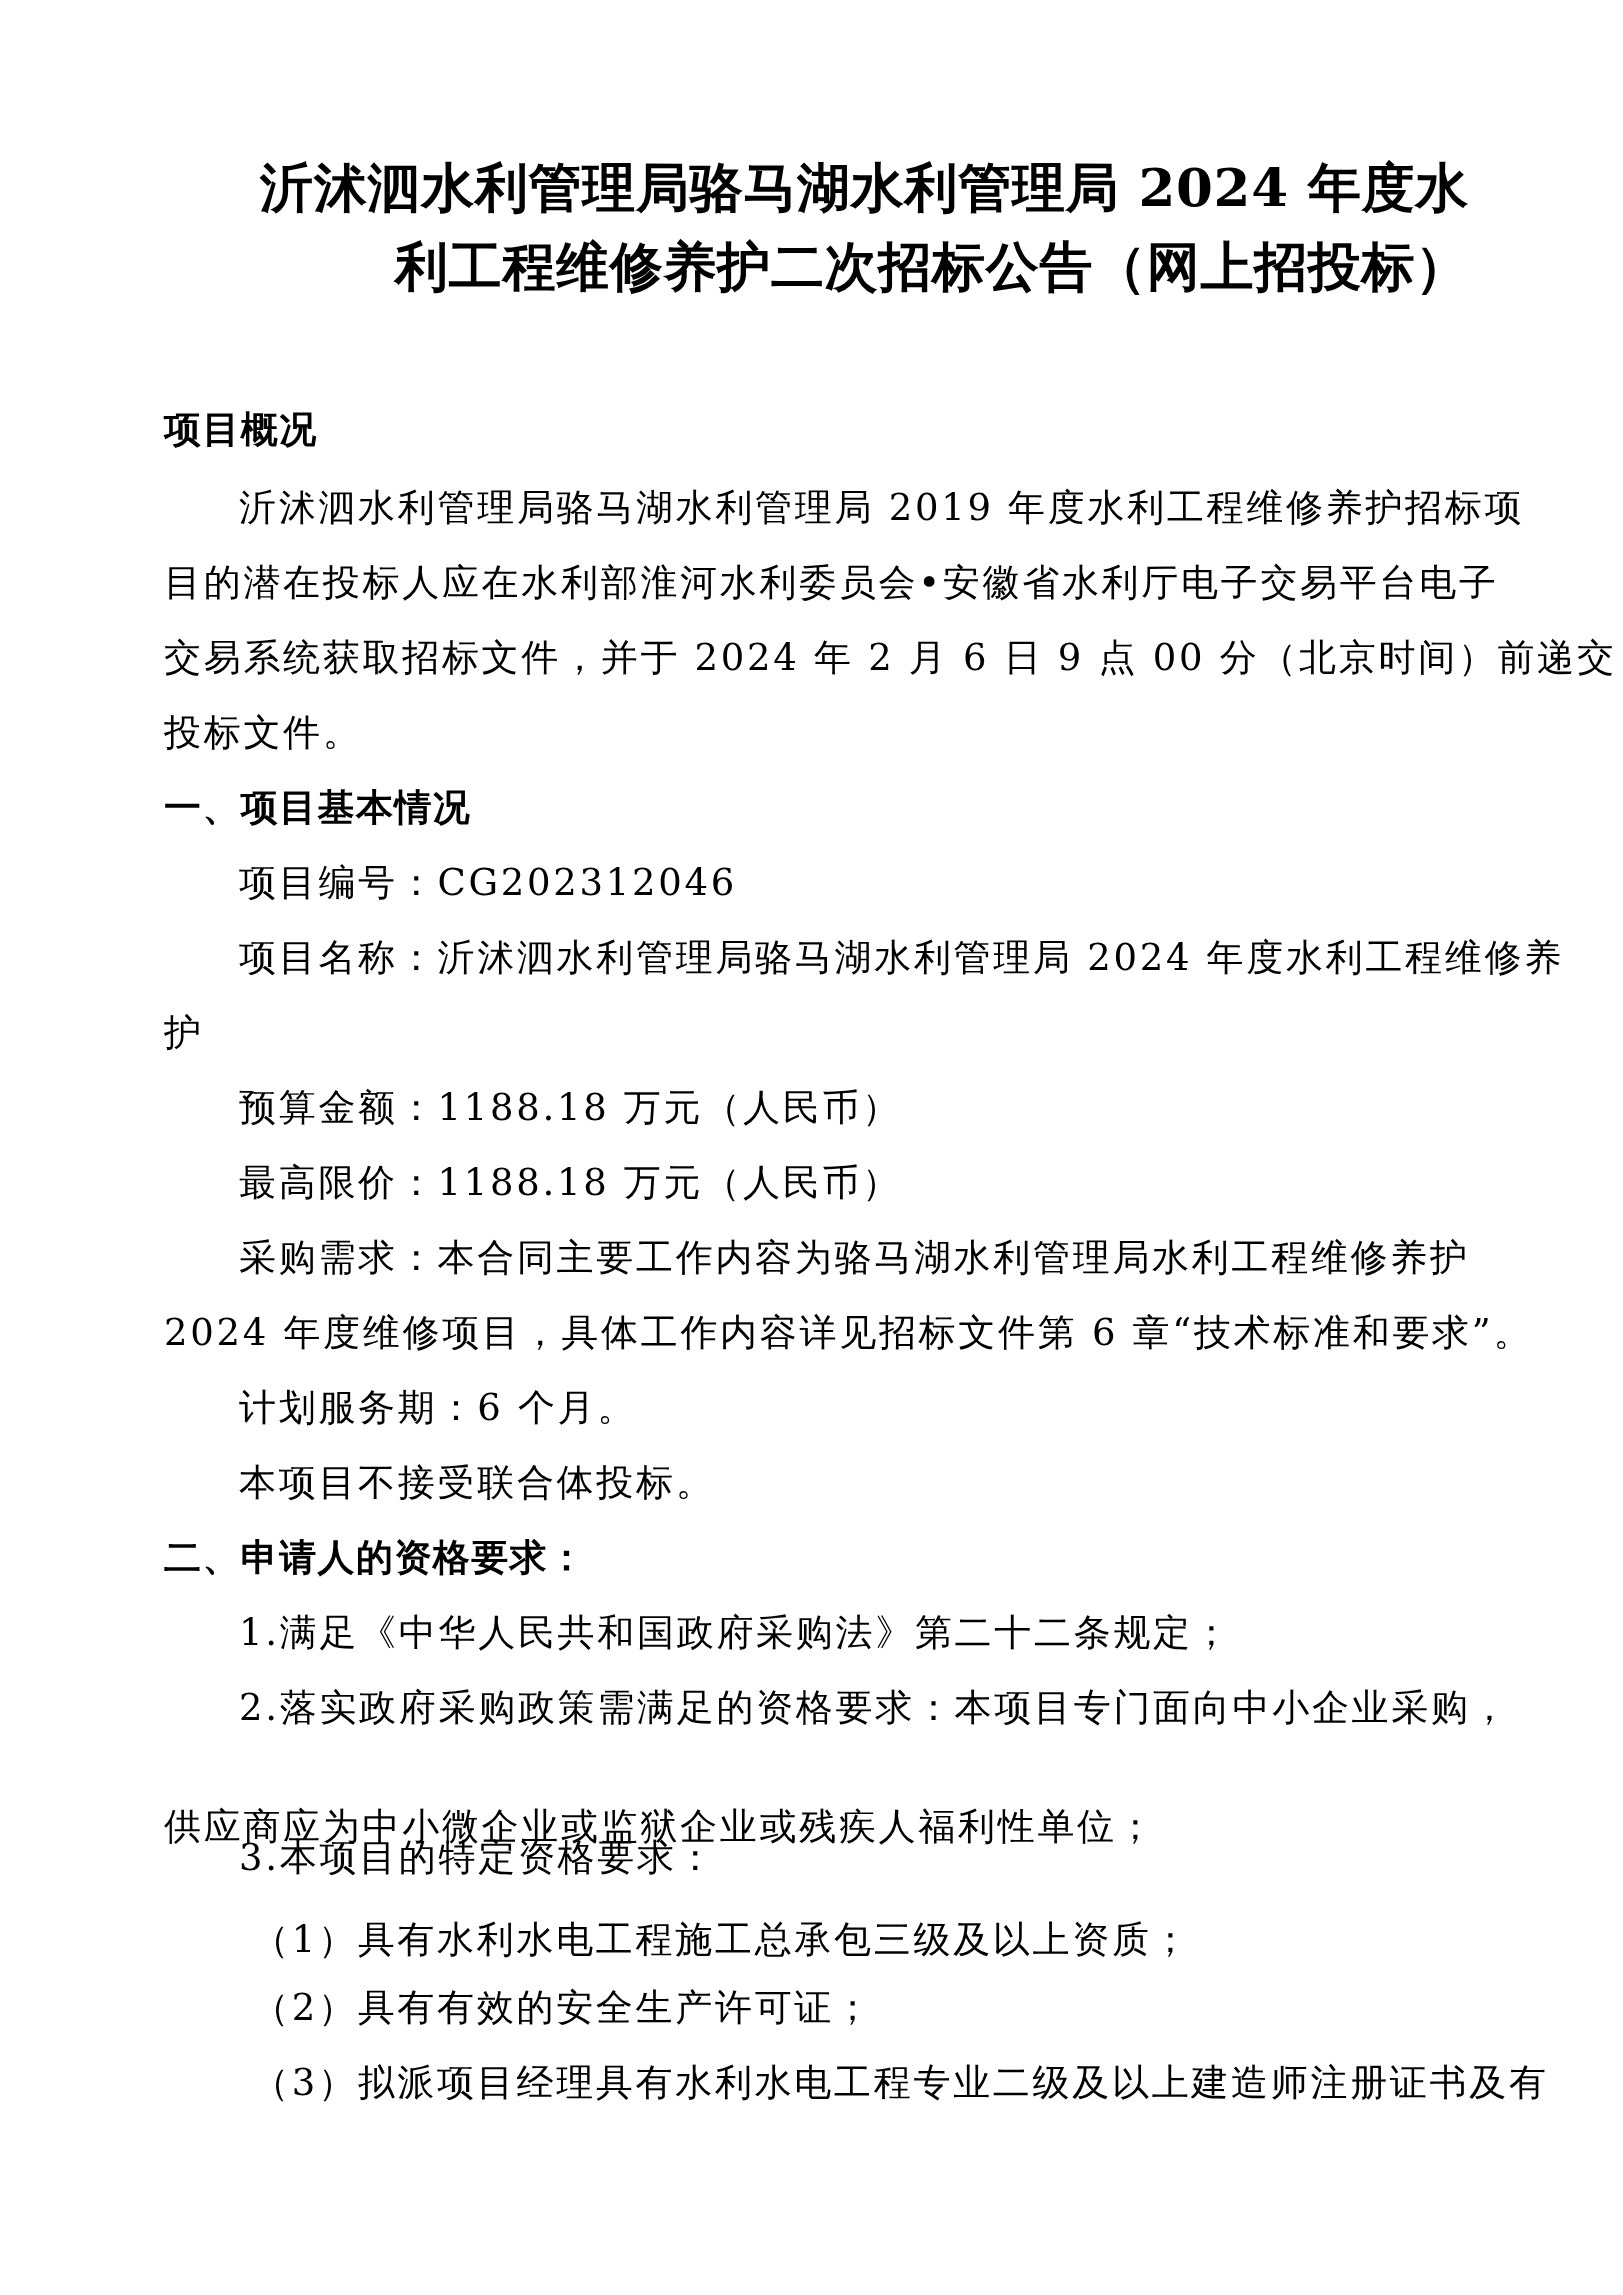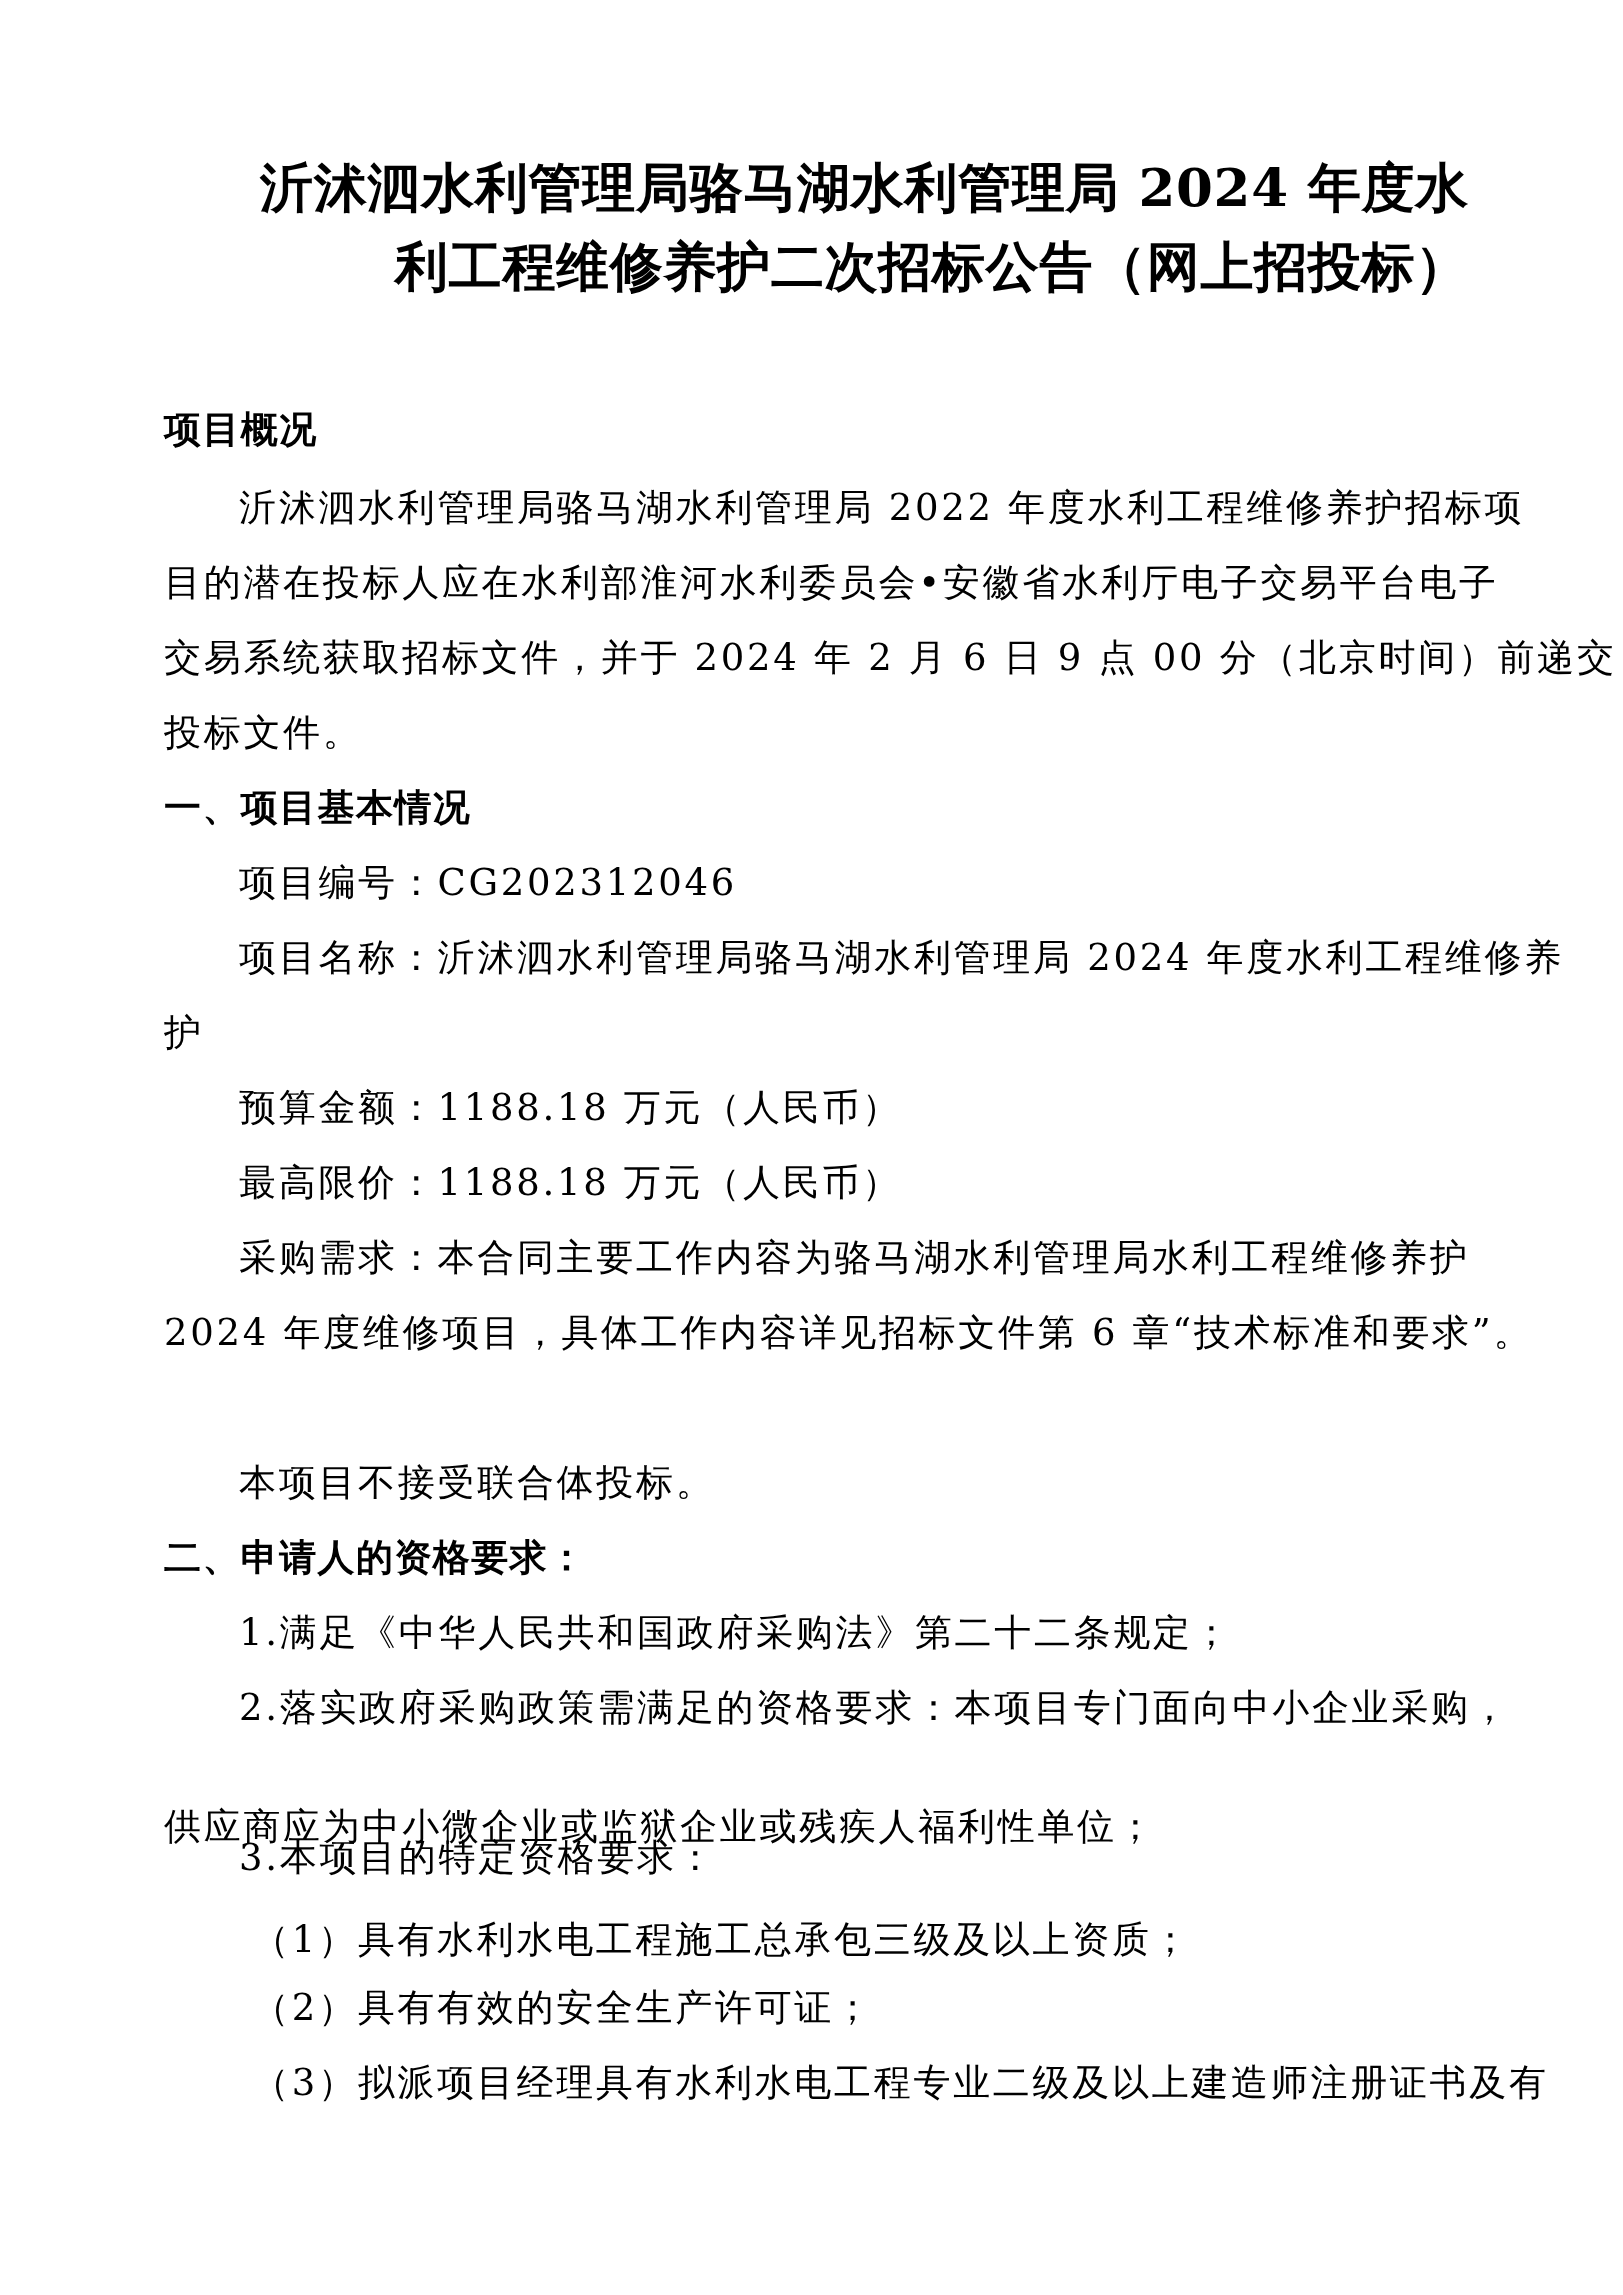--- a/index.html
+++ b/index.html
@@ -23,33 +23,34 @@
 </style>
 </head>
 <body>
 
 <div class="page">
 
   <div class="title" style="top:149px;">沂沭泗水利管理局骆马湖水利管理局 2024 年度水</div>
   <div class="title" style="top:228px;">利工程维修养护二次招标公告（网上招投标）</div>
 
   <div class="line heading l0" style="top:408px;">项目概况</div>
-  <div class="line l1" style="top:486px;">沂沭泗水利管理局骆马湖水利管理局 2022 年度水利工程维修养护招标项</div>
+  <div class="line l1" style="top:486px;">沂沭泗水利管理局骆马湖水利管理局 2019 年度水利工程维修养护招标项</div>
   <div class="line l0" style="top:561px;">目的潜在投标人应在水利部淮河水利委员会•安徽省水利厅电子交易平台电子</div>
   <div class="line l0" style="top:636px;">交易系统获取招标文件，并于 2024 年 2 月 6 日 9 点 00 分（北京时间）前递交</div>
   <div class="line l0" style="top:711px;">投标文件。</div>
 
   <div class="line heading l0" style="top:786px;">一、项目基本情况</div>
   <div class="line l1" style="top:861px;">项目编号：CG202312046</div>
   <div class="line l1" style="top:936px;">项目名称：沂沭泗水利管理局骆马湖水利管理局 2024 年度水利工程维修养</div>
   <div class="line l0" style="top:1011px;">护</div>
   <div class="line l1" style="top:1086px;">预算金额：1188.18 万元（人民币）</div>
   <div class="line l1" style="top:1161px;">最高限价：1188.18 万元（人民币）</div>
   <div class="line l1" style="top:1236px;">采购需求：本合同主要工作内容为骆马湖水利管理局水利工程维修养护</div>
   <div class="line l0" style="top:1311px;">2024 年度维修项目，具体工作内容详见招标文件第 6 章“技术标准和要求”。</div>
+  <div class="line l1" style="top:1386px;">计划服务期：6 个月。</div>
   <div class="line l1" style="top:1461px;">本项目不接受联合体投标。</div>
 
   <div class="line heading l0" style="top:1536px;">二、申请人的资格要求：</div>
   <div class="line l1" style="top:1611px;">1.满足《中华人民共和国政府采购法》第二十二条规定；</div>
   <div class="line l1" style="top:1686px;">2.落实政府采购政策需满足的资格要求：本项目专门面向中小企业采购，</div>
   <div class="line l0" style="top:1761px;margin-top:44px;">供应商应为中小微企业或监狱企业或残疾人福利性单位；</div>
   <div class="line l1" style="top:1836px;">3.本项目的特定资格要求：</div>
   <div class="line l2" style="top:1911px;margin-top:7px;">（1）具有水利水电工程施工总承包三级及以上资质；</div>
   <div class="line l2" style="top:1986px;">（2）具有有效的安全生产许可证；</div>
   <div class="line l2" style="top:2061px;">（3）拟派项目经理具有水利水电工程专业二级及以上建造师注册证书及有</div>

